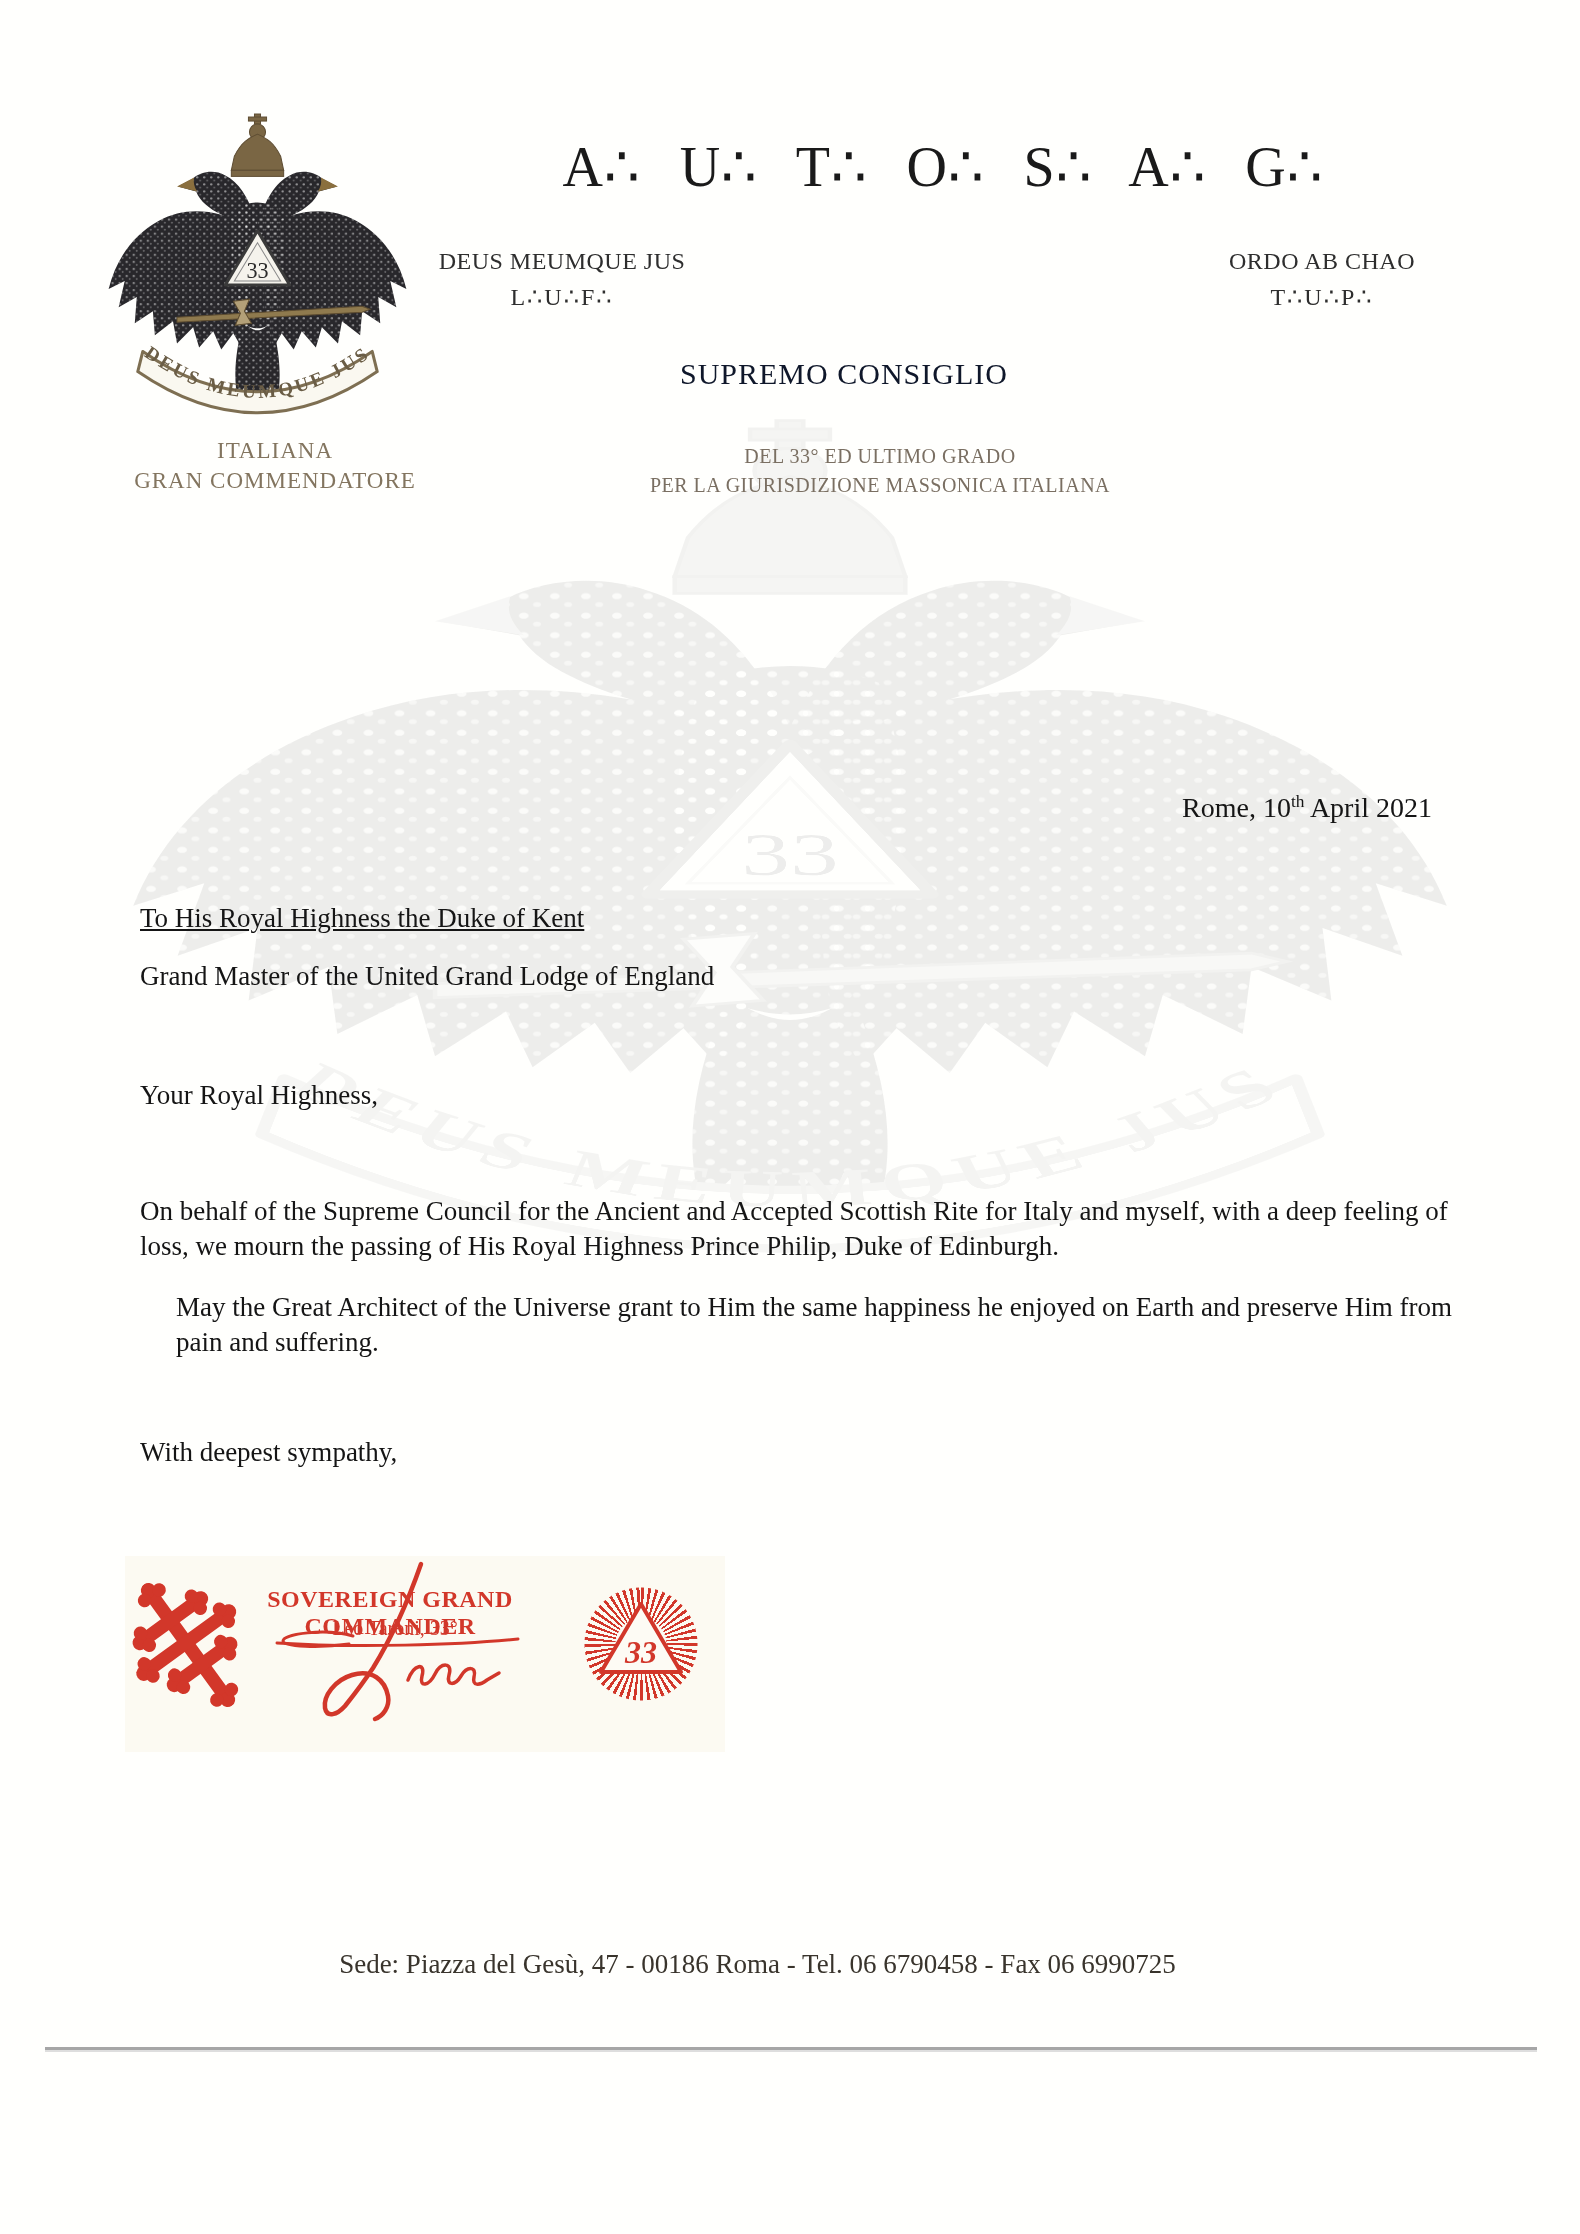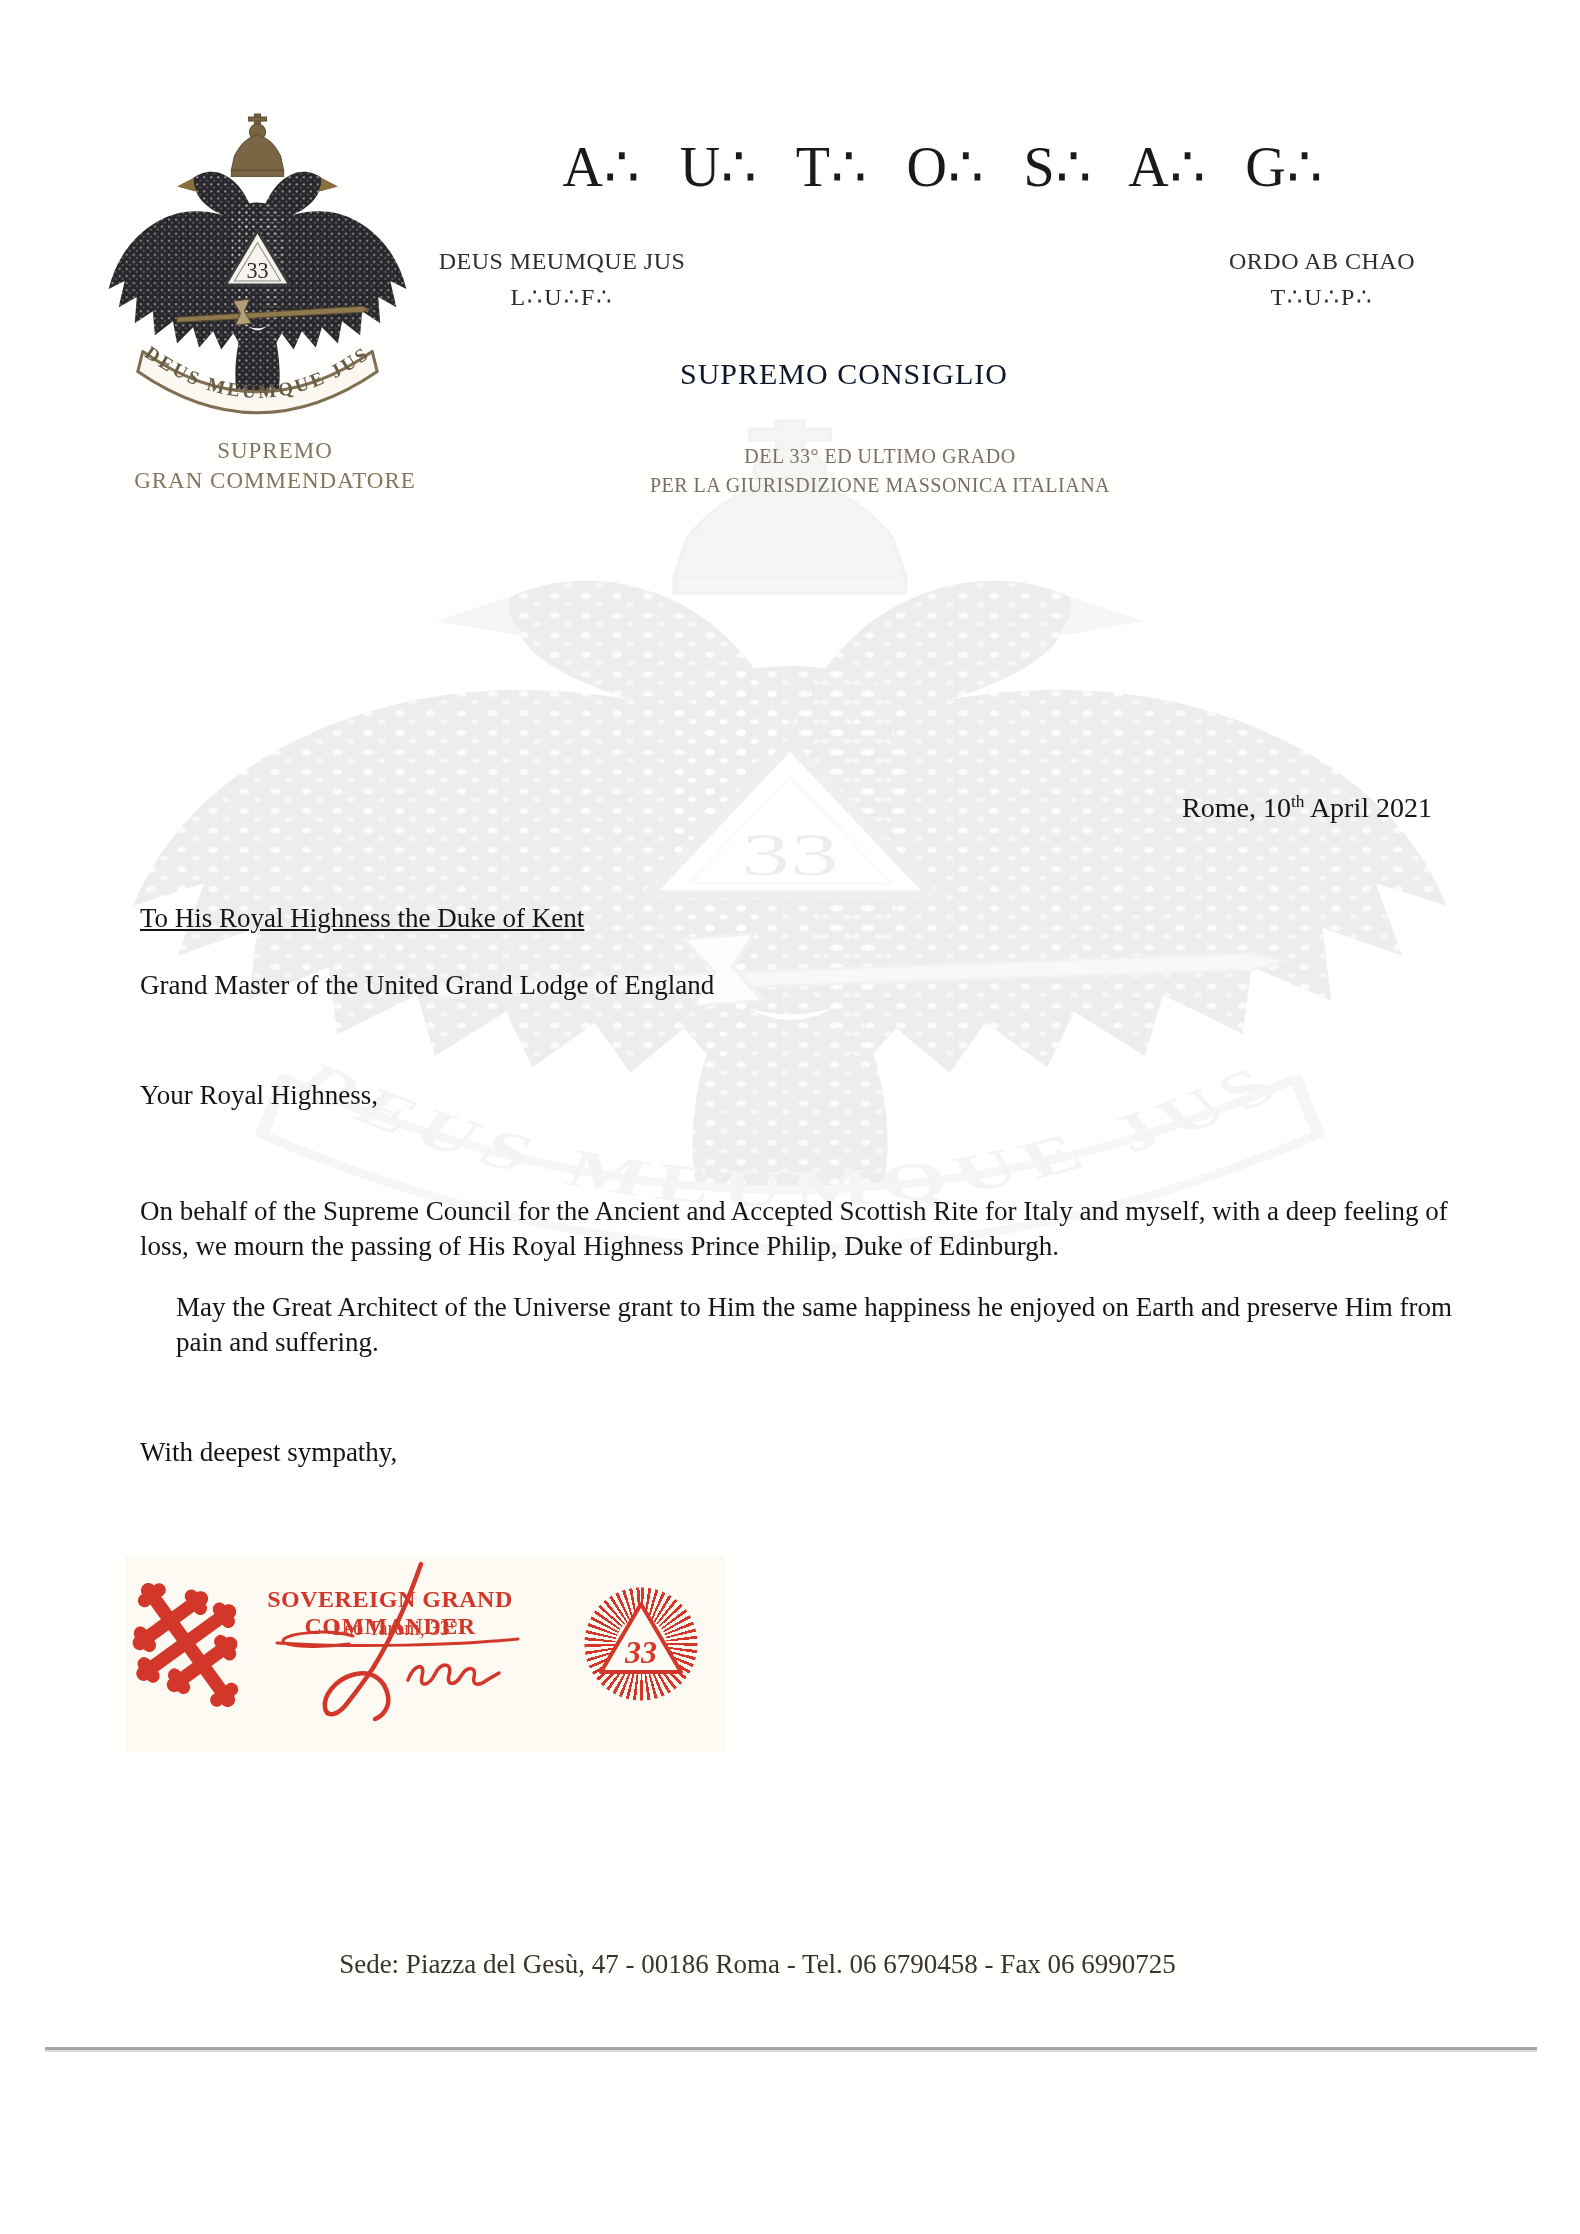--- a/index.html
+++ b/index.html
@@ -26,21 +26,21 @@
   .triad-line{font-size:24px;letter-spacing:2px;color:#2e2e2e;margin-top:8px;}
   .org-title{left:680px;top:357px;width:400px;font-size:30px;
     letter-spacing:1px;color:#0f172a;z-index:1;}
   .org-lines{left:630px;top:409px;width:500px;text-align:center;font-size:20px;
     line-height:28.5px;color:#7a6f62;letter-spacing:0.5px;z-index:1;margin-top:33px;}
   
   .date-line{left:900px;top:792px;width:532px;text-align:right;font-size:28px;z-index:1;font-family:Liberation Serif, serif;}
   .date-line sup{font-size:62%;}
   .body-text{font-size:27px;z-index:1;}
   .recipient1{left:140px;top:903px;text-decoration:underline;}
-  .recipient2{left:140px;top:961px;margin-top:9px;}
+  .recipient2{left:140px;top:961px;}
   .salutation{left:140px;top:1080px;}
   .para{left:140px;top:1194px;width:1312px;line-height:35px;text-align:left;}
   .para2{top:1290px;margin-left:36px;}
   .closing{left:140px;top:1437px;}
   
   .stamp{left:125px;top:1556px;width:600px;height:196px;background:#fcfaf2;z-index:2;}
   .stamp-red{color:#d2372a;}
   .stamp-title{position:absolute;left:85px;top:30px;width:360px;text-align:center;
     font-size:24px;font-weight:bold;letter-spacing:0.5px;}
   .stamp-name{position:absolute;left:190px;top:61px;width:160px;text-align:center;
@@ -136,21 +136,21 @@
       <use href="#emblemG"></use>
     </svg>
   </div>
 
   <div class="abs emblem">
     <svg viewBox="0 0 320 330">
       <use href="#emblemG"></use>
     </svg>
   </div>
   <div class="abs emblem-caption">
-    <div>SUPREMO</div>
+    <div>ITALIANA</div>
     <div>GRAN COMMENDATORE</div>
   </div>
 
   <div class="abs acronym">A∴ U∴ T∴ O∴ S∴ A∴ G∴</div>
 
   <div class="abs motto-col motto-left">
     <div class="motto-line">DEUS MEUMQUE JUS</div>
     <div class="triad-line">L∴U∴F∴</div>
   </div>
   <div class="abs motto-col motto-right">

